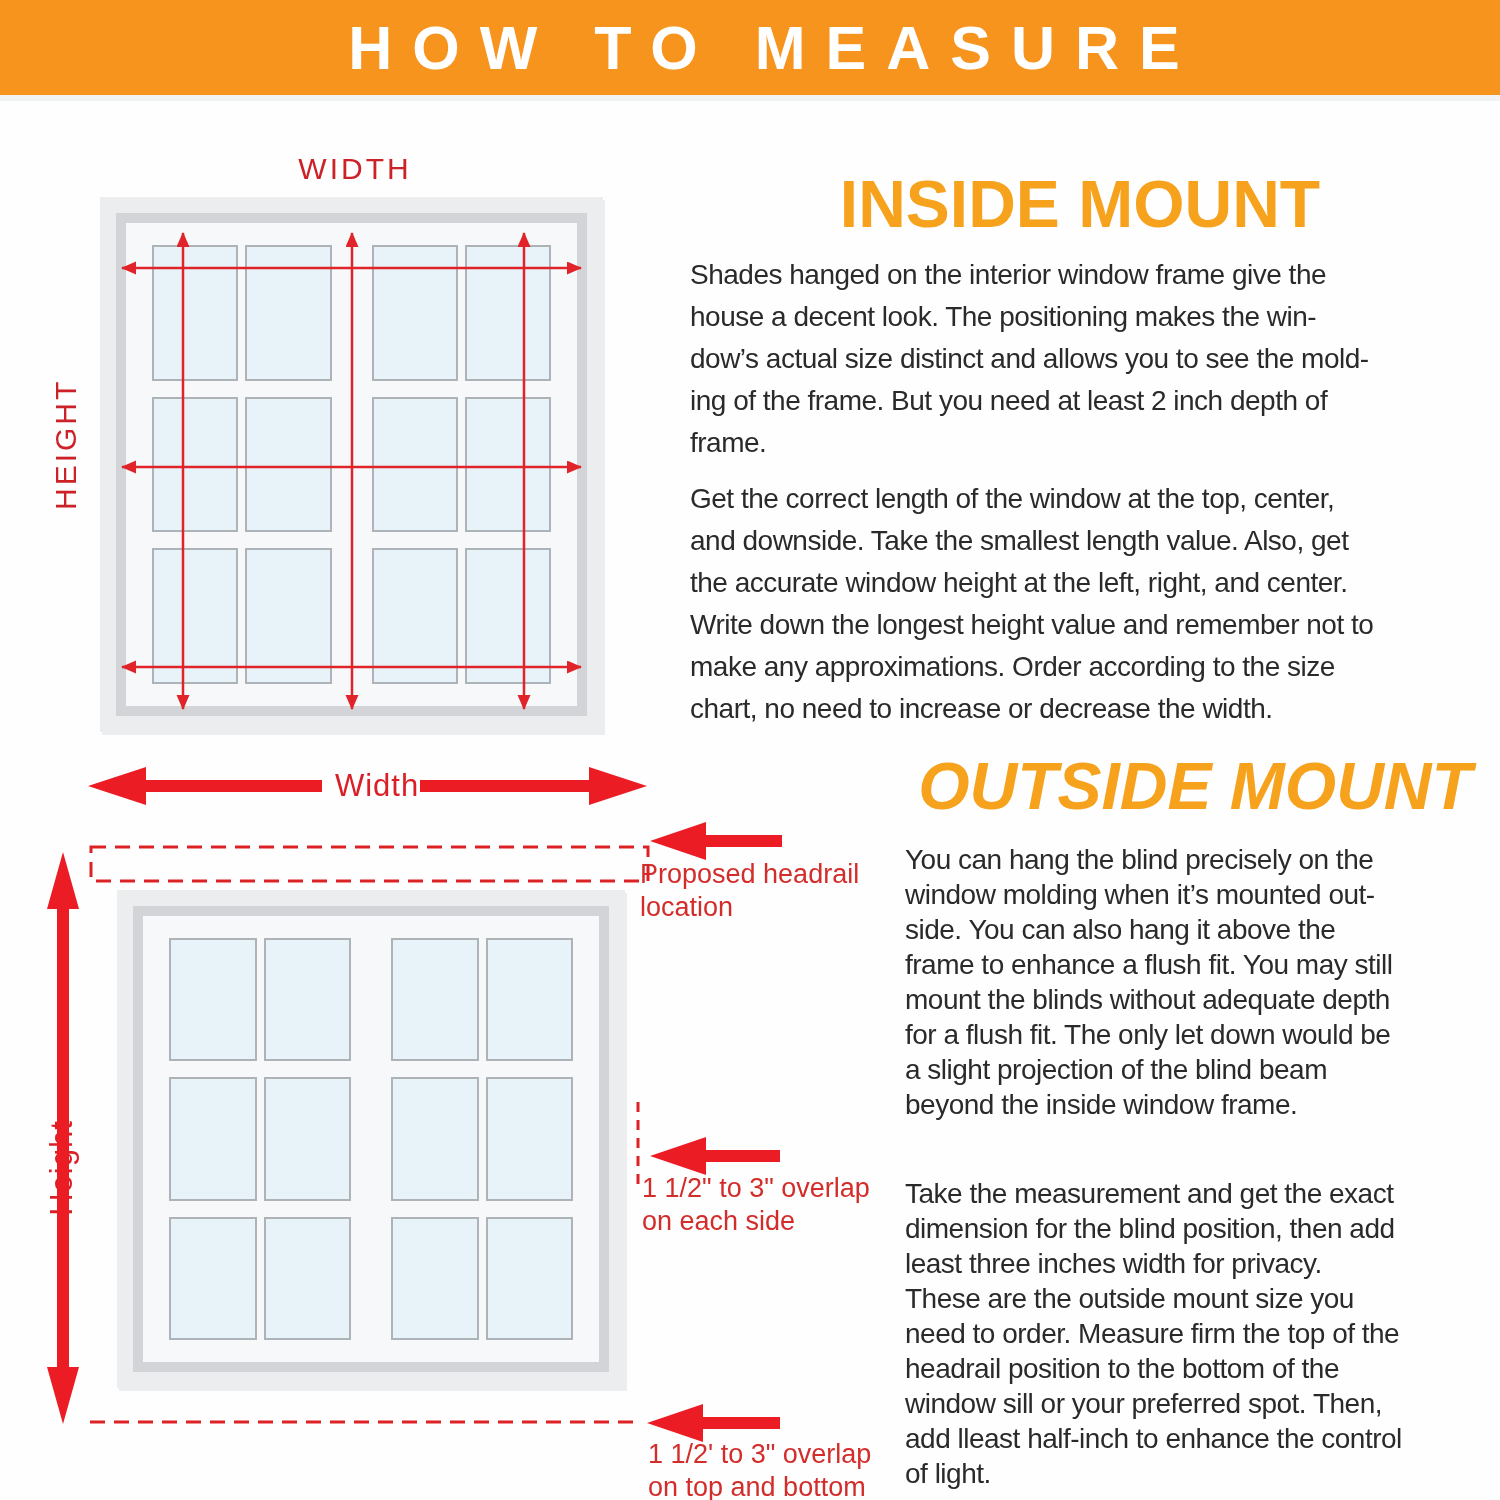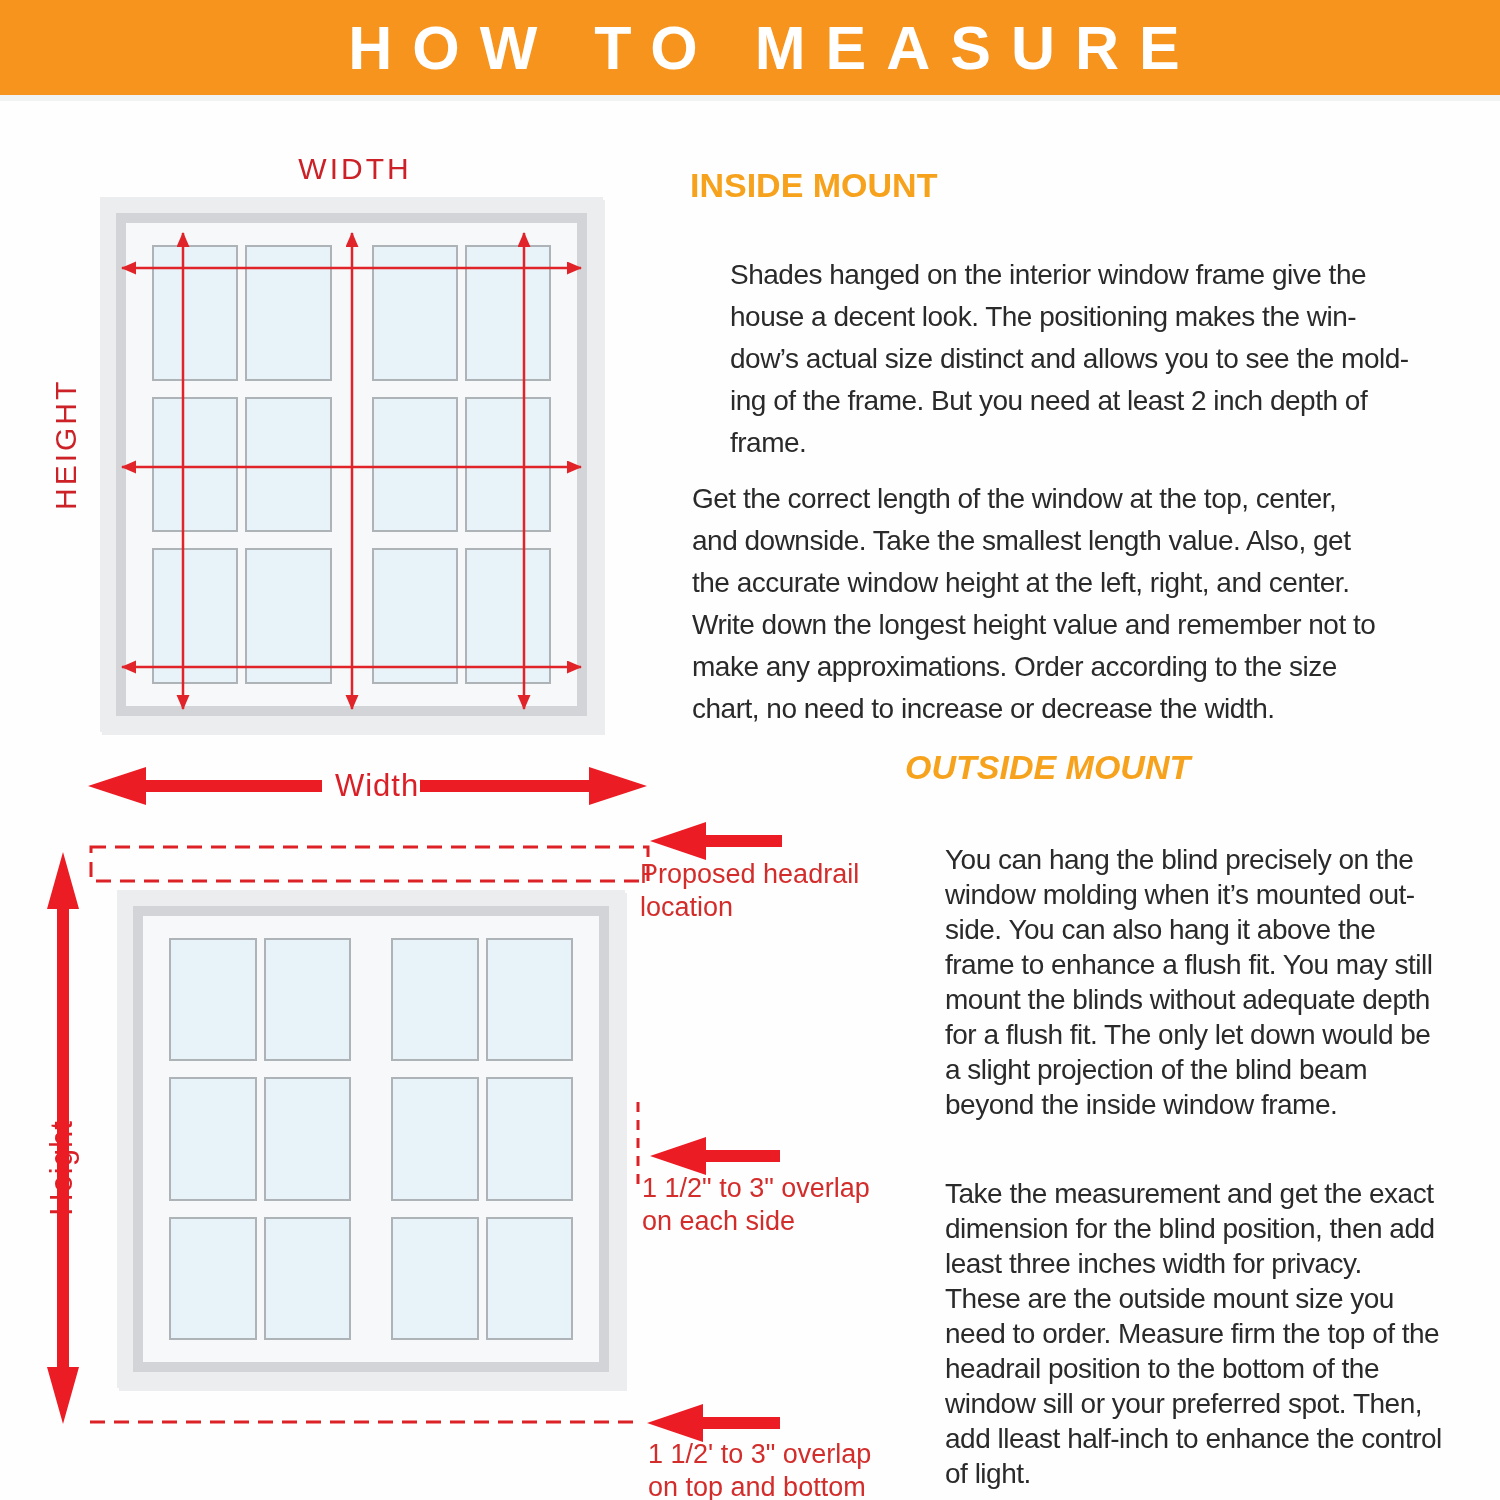--- a/index.html
+++ b/index.html
@@ -28,26 +28,26 @@
   .win-top{left:100px;top:197px;width:503px;height:535px;}
   .win-bottom{left:117px;top:890px;width:508px;height:498px;}
   
   .redlabel{position:absolute;color:#D32D2B;white-space:pre-line;}
   .dim-caps{font-size:30px;letter-spacing:3px;color:#CB2127;}
   .dim-mixed{font-size:31px;letter-spacing:1px;color:#DA1F26;}
   .rot{transform:rotate(-90deg);transform-origin:center center;text-align:center;}
   .note{font-size:27px;line-height:33px;}
   
   .mount-heading{
-    position:absolute;color:#F6A21D;font-weight:bold;font-size:34px;text-align:left;
+    position:absolute;color:#F6A21D;font-weight:bold;font-size:66px;text-align:center;
     letter-spacing:0px;
   }
   .body-text{
     position:absolute;color:#2A2A2A;font-size:28px;letter-spacing:-0.5px;
-    white-space:pre;line-height:42px;margin-left:40px;
+    white-space:pre;line-height:42px;
   }
   .body-text.tight{line-height:35px;}
   
   .overlay{position:absolute;left:0;top:0;width:1500px;height:1500px;pointer-events:none;}
 </style>
 </head>
 <body>
 
 <div class="page">
 
@@ -113,21 +113,21 @@
 on each side</div>
   <div class="redlabel note" style="left:648px;top:1438px;">1 1/2' to 3" overlap
 on top and bottom</div>
 
   <div class="mount-heading" style="left:690px;top:166px;width:780px;">INSIDE MOUNT</div>
   <div class="body-text" style="left:690px;top:254px;">Shades hanged on the interior window frame give the
 house a decent look. The positioning makes the win-
 dow’s actual size distinct and allows you to see the mold-
 ing of the frame. But you need at least 2 inch depth of
 frame.</div>
-  <div class="body-text" style="left:652px;top:478px;">Get the correct length of the window at the top, center,
+  <div class="body-text" style="left:690px;top:478px;">Get the correct length of the window at the top, center,
 and downside. Take the smallest length value. Also, get
 the accurate window height at the left, right, and center.
 Write down the longest height value and remember not to
 make any approximations. Order according to the size
 chart, no need to increase or decrease the width.</div>
 
   <div class="mount-heading" style="left:905px;top:748px;width:580px;font-style:italic;">OUTSIDE MOUNT</div>
   <div class="body-text tight" style="left:905px;top:1176px;">Take the measurement and get the exact
 dimension for the blind position, then add
 least three inches width for privacy.

